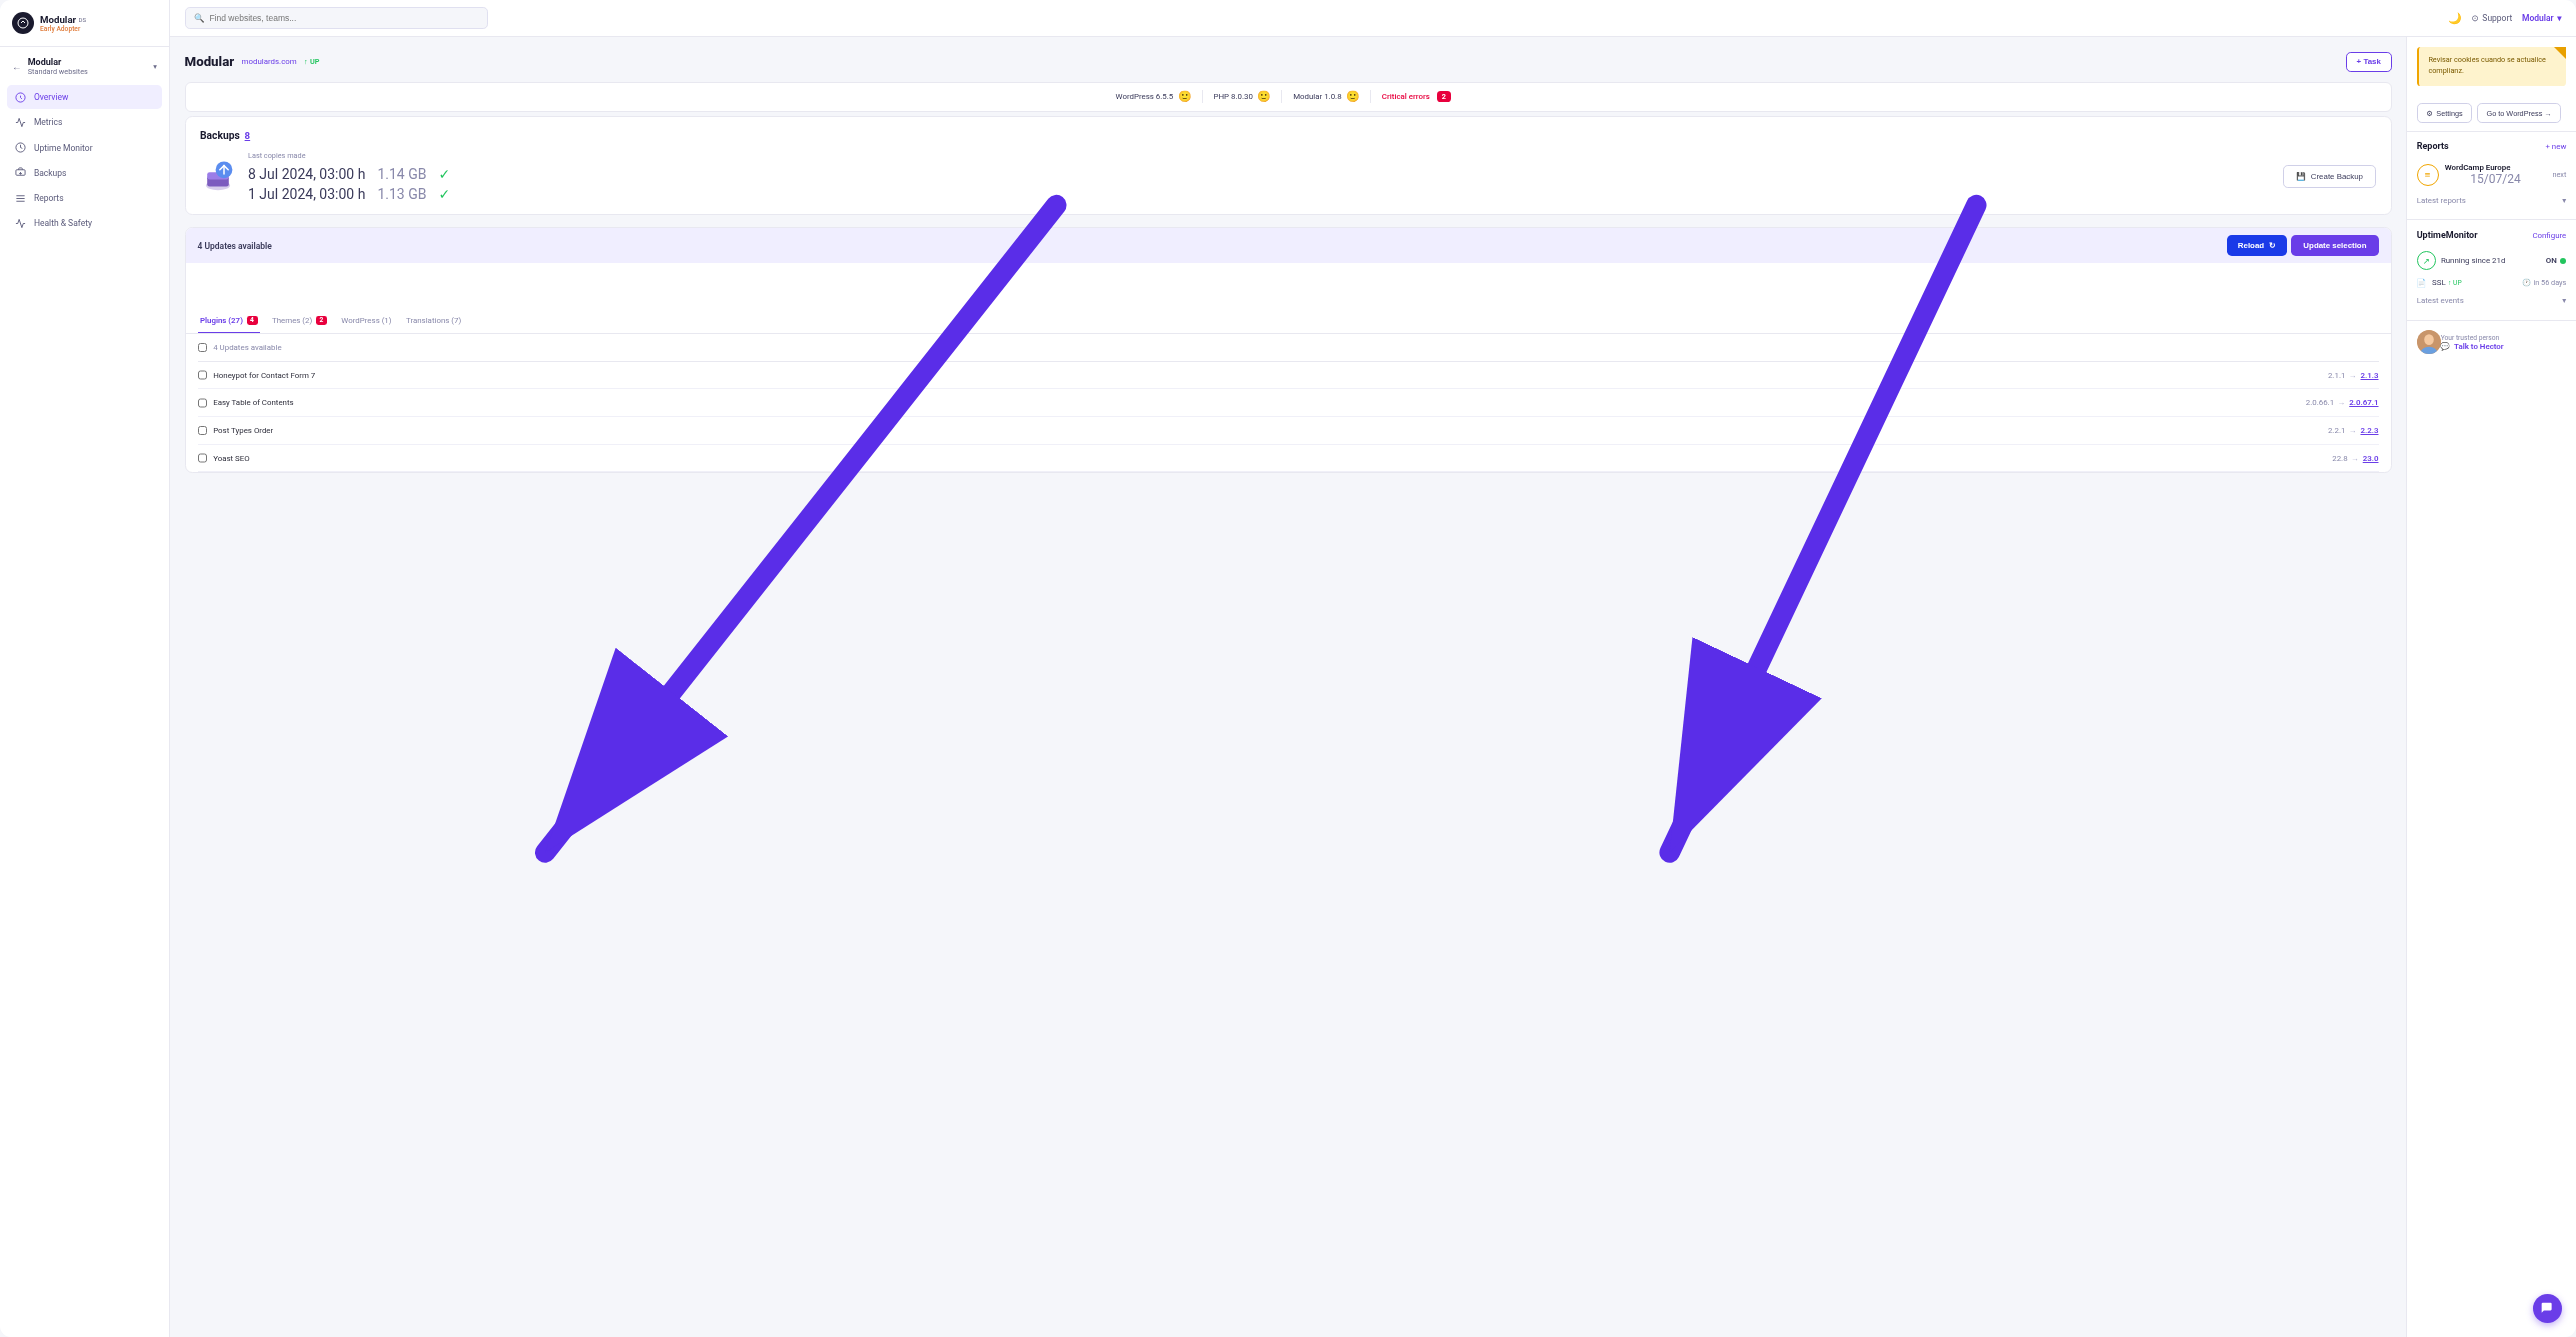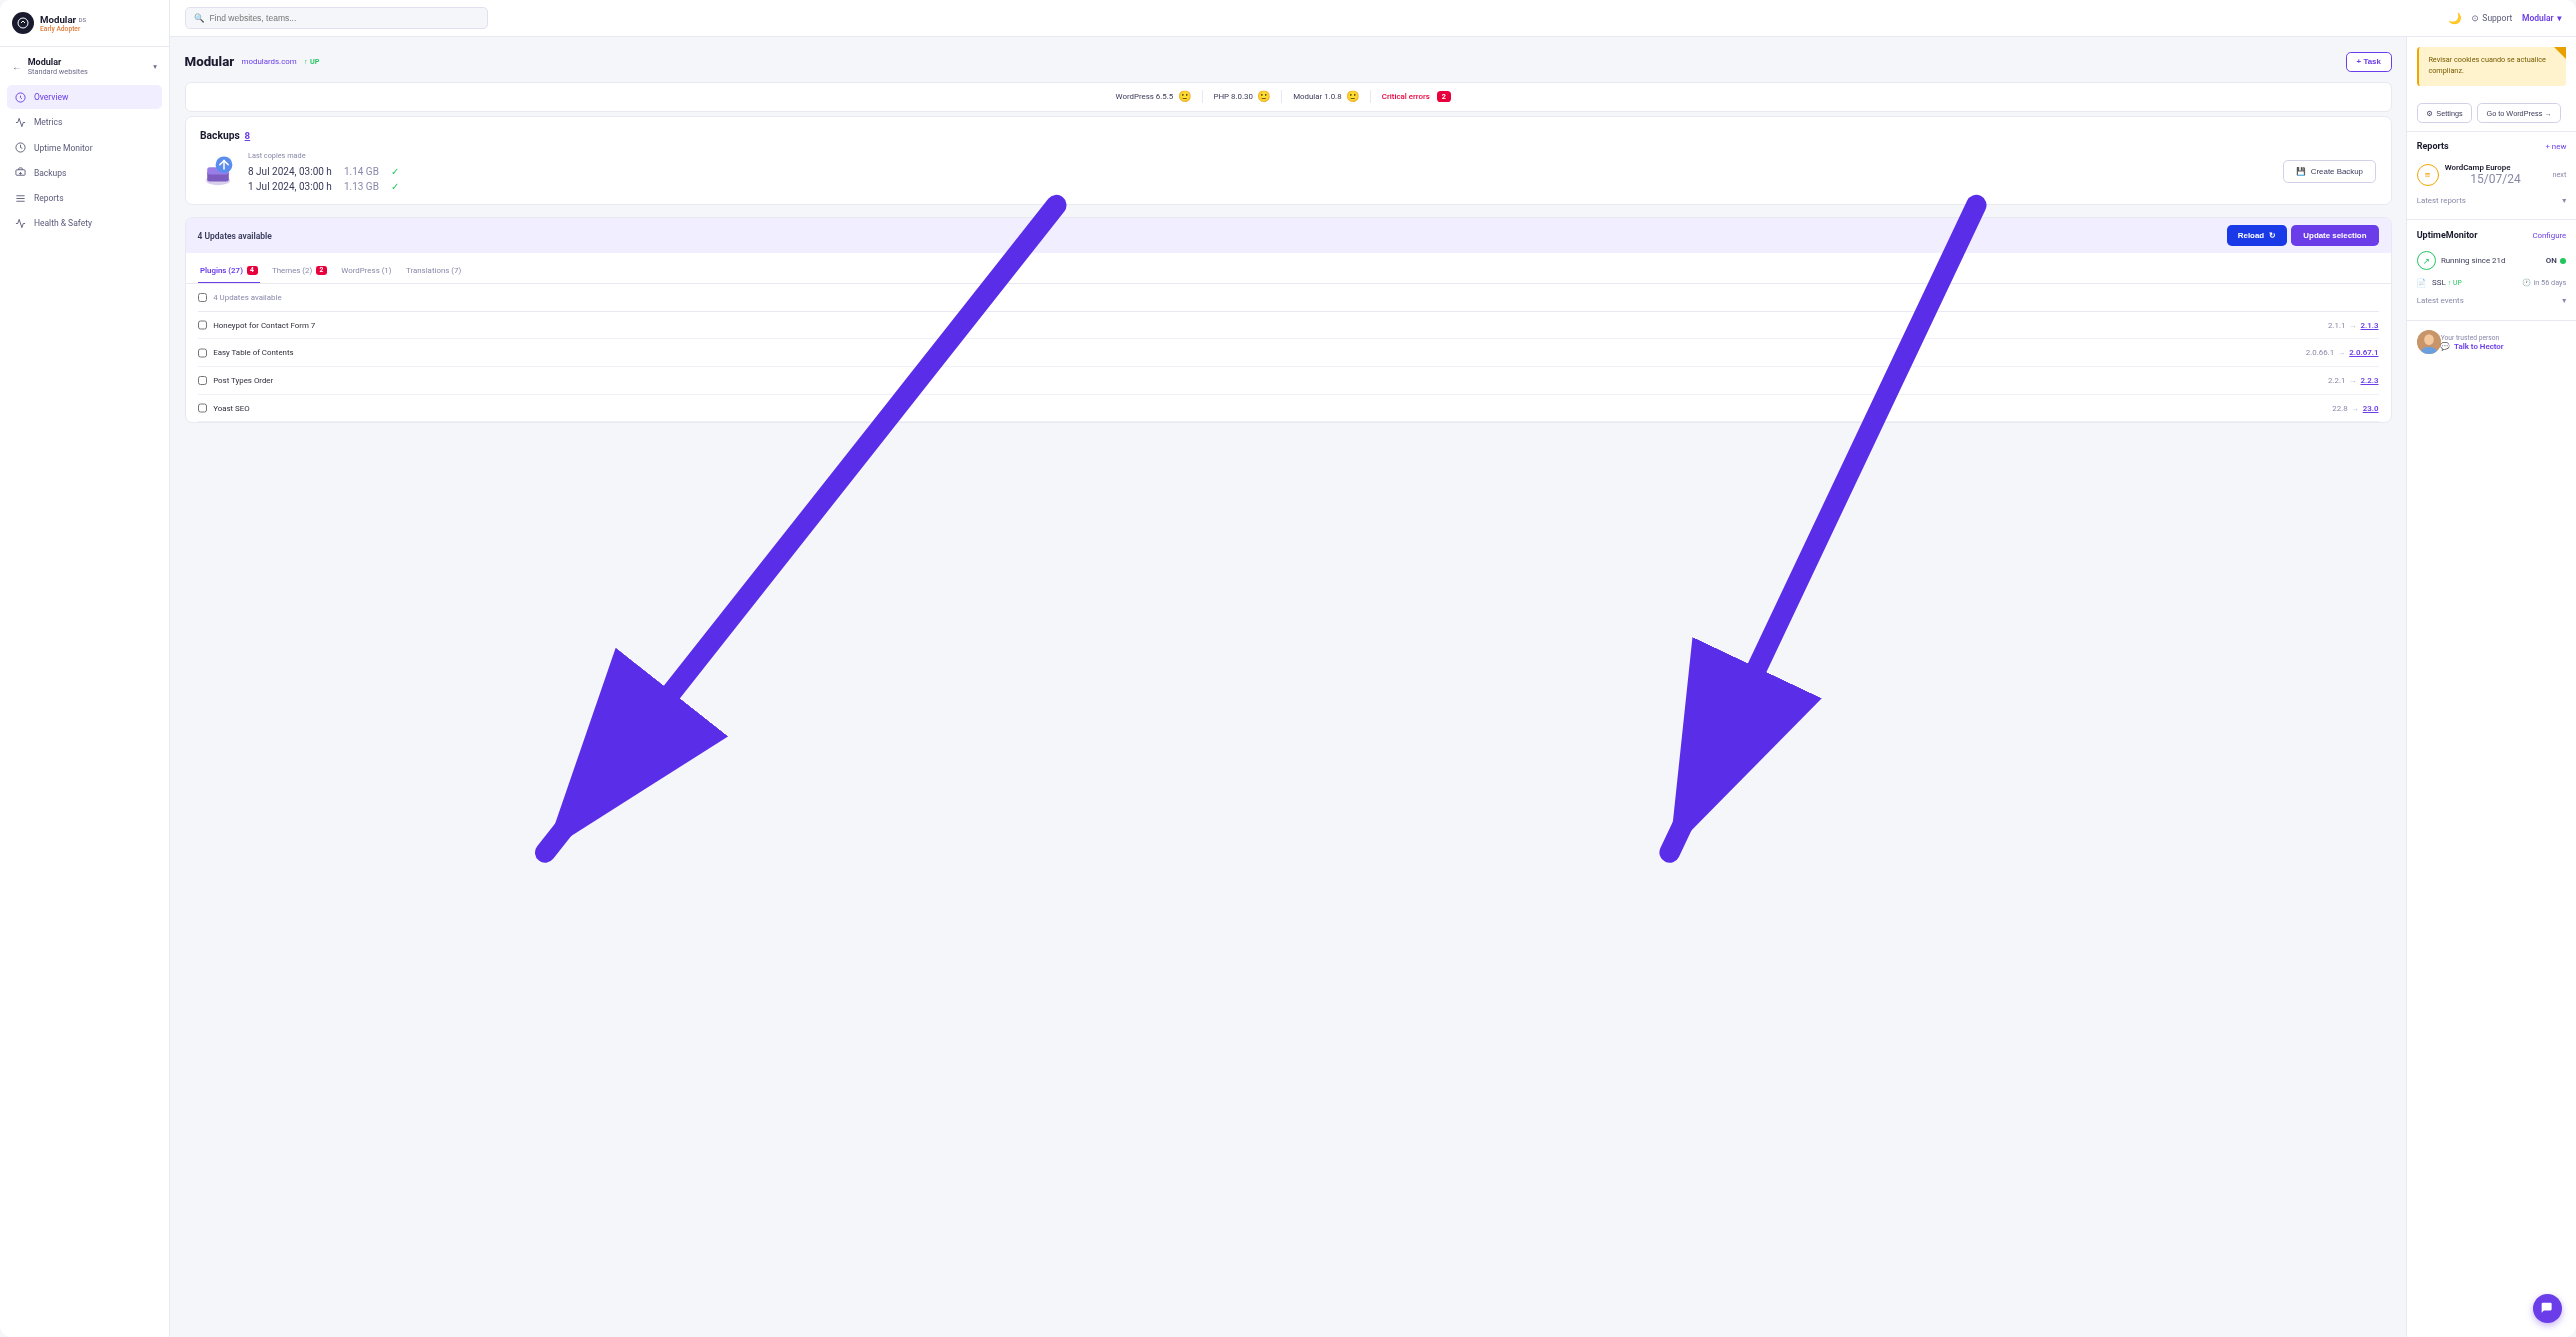--- a/index.html
+++ b/index.html
@@ -64,35 +64,35 @@
 
     
     .backups-card { background: #fff; border: 0.6px solid #e8e8f0; border-radius: 7.3px; padding: 12px 14.5px; margin-bottom: 12px; }
     .backups-header { display: flex; align-items: center; gap: 4.8px; margin-bottom: 9.7px; }
     .backups-title { font-size: 10.3px; font-weight: 700; color: #1a1a2e; }
     .backups-count { color: #6a3de8; font-weight: 700; font-size: 9.7px; text-decoration: underline; }
     .backups-content { display: flex; align-items: center; justify-content: space-between; }
     .backups-left { display: flex; align-items: center; gap: 12px; }
     .backup-details { display: flex; flex-direction: column; gap: 3.6px; }
     .backup-label { font-size: 7.3px; color: #8888aa; margin-bottom: 2.4px; }
-    .backup-row { display: flex; align-items: flex-end; gap: 12px; font-size: 10px; color: #3a3a5a; }
+    .backup-row { display: flex; align-items: flex-end; gap: 12px; font-size: 14px; color: #3a3a5a; }
     .backup-size { color: #8888aa; }
     .check-icon { color: #22c55e; }
     .create-backup-btn { display: flex; align-items: center; gap: 4.8px; border: 0.9px solid #d0d0e8; color: #3a3a5a; background: #fff; border-radius: 4.8px; padding: 6px 12px; font-size: 7.9px; cursor: pointer; }
 
     
     .updates-card { background: #fff; border: 0.6px solid #e8e8f0; border-radius: 7.3px; overflow: hidden; }
     .updates-header { display: flex; align-items: center; justify-content: space-between; background: #f0eeff; padding: 7.3px 12px; }
     .updates-count { font-size: 8.5px; font-weight: 600; color: #3a3a5a; }
     .updates-actions { display: flex; align-items: center; gap: 4.8px; }
     .reload-btn { display: flex; align-items: center; gap: 4.8px; background: #1a3ae8; color: #fff; border: none; border-radius: 4.8px; padding: 6px 11px; font-size: 7.9px; font-weight: 600; cursor: pointer; }
     .update-selection-btn { background: #6a3de8; color: #fff; border: none; border-radius: 4.8px; padding: 6px 12px; font-size: 7.9px; font-weight: 600; cursor: pointer; }
 
     
-    .tabs { display: flex; align-items: center; gap: 2.4px; padding: 7.3px 12px 0; border-bottom: 0.6px solid #e8e8f0; }
+    .tabs { display: flex; align-items: center; gap: 2.4px; padding: 7.3px 12px 0; border-bottom: 0.6px solid #e8e8f0; margin-top: 40px; }
     .tab { padding: 4.8px 2.4px 7.3px; font-size: 7.9px; cursor: pointer; color: #8888aa; border-bottom: 1.2px solid transparent; margin-right: 7.3px; display: flex; align-items: center; gap: 3.6px; }
     .tab.active { color: #6a3de8; border-bottom-color: #6a3de8; font-weight: 600; }
     .tab-badge { background: #e8003d; color: #fff; border-radius: 2.4px; padding: 0.6px 3.6px; font-size: 6.7px; font-weight: 700; }
 
     
     .plugin-list { padding: 0 12px; }
     .plugin-list-header { display: flex; align-items: center; gap: 6px; padding: 8.5px 0; border-bottom: 0.6px solid #e8e8f0; color: #8888aa; font-size: 7.9px; }
     .plugin-checkbox { width: 9.7px; height: 9.7px; cursor: pointer; }
     .plugin-row { display: flex; align-items: center; justify-content: space-between; padding: 8.5px 0; border-bottom: 0.6px solid #f0f0f8; }
     .plugin-row-left { display: flex; align-items: center; gap: 6px; }

